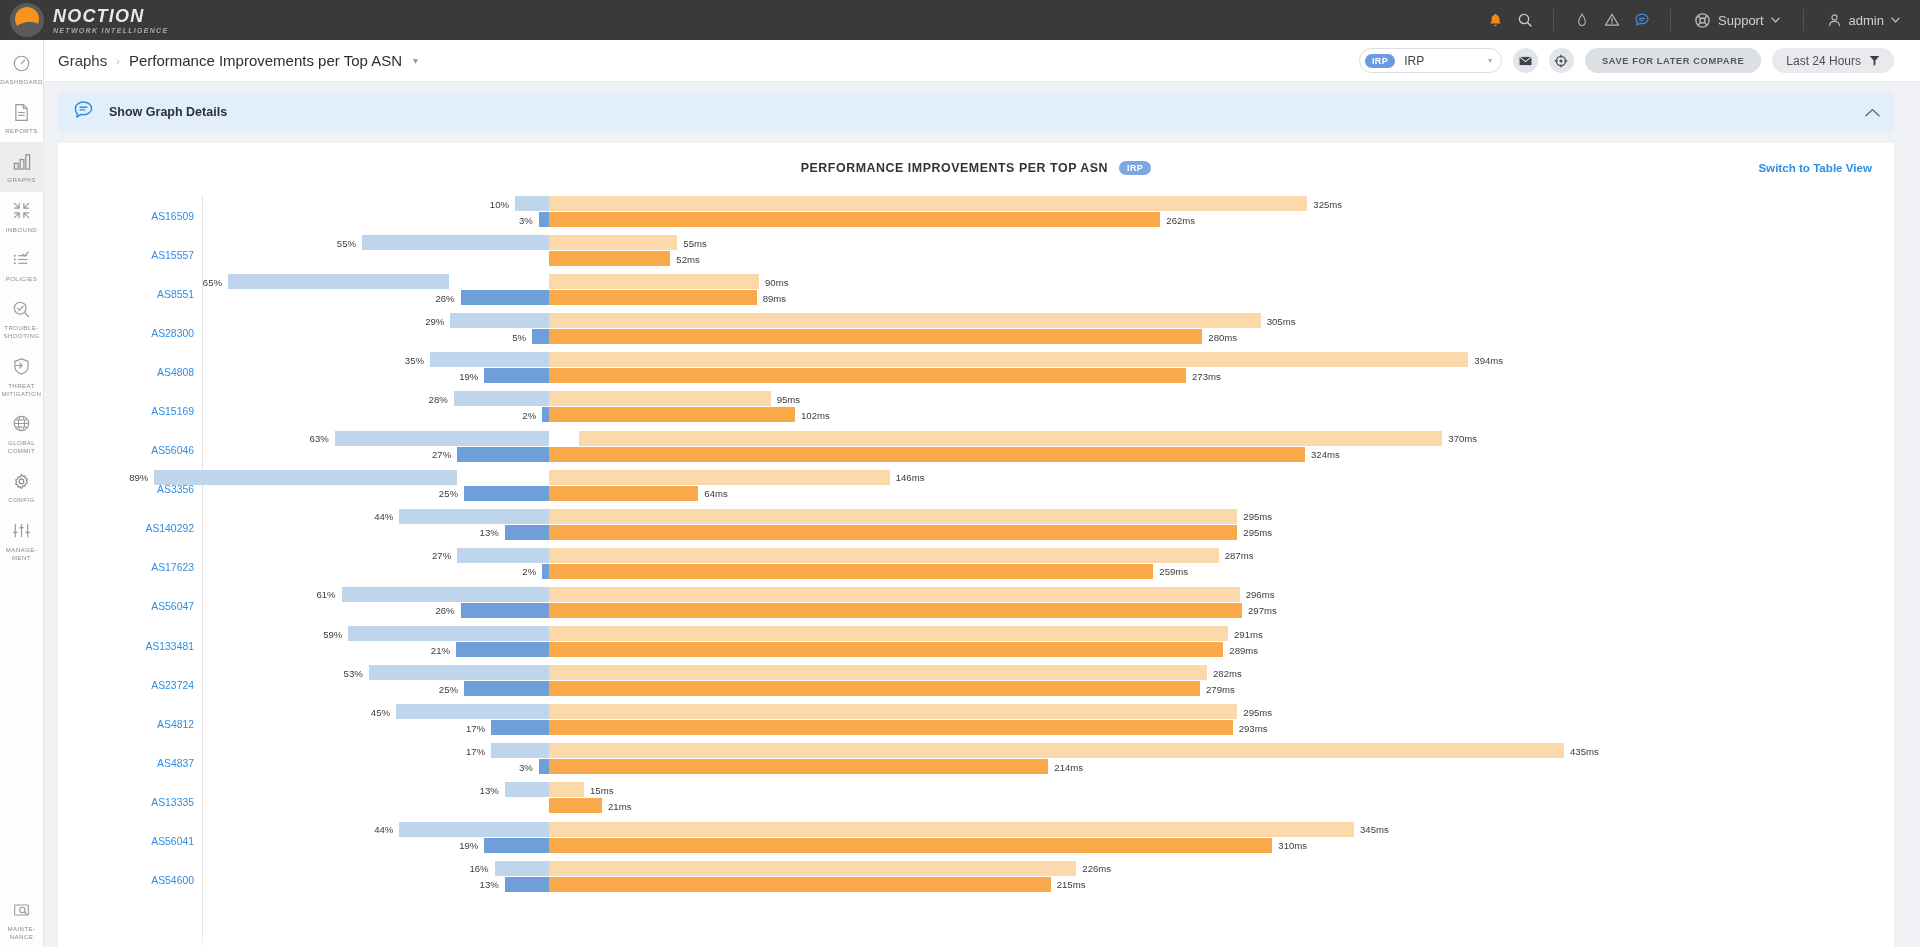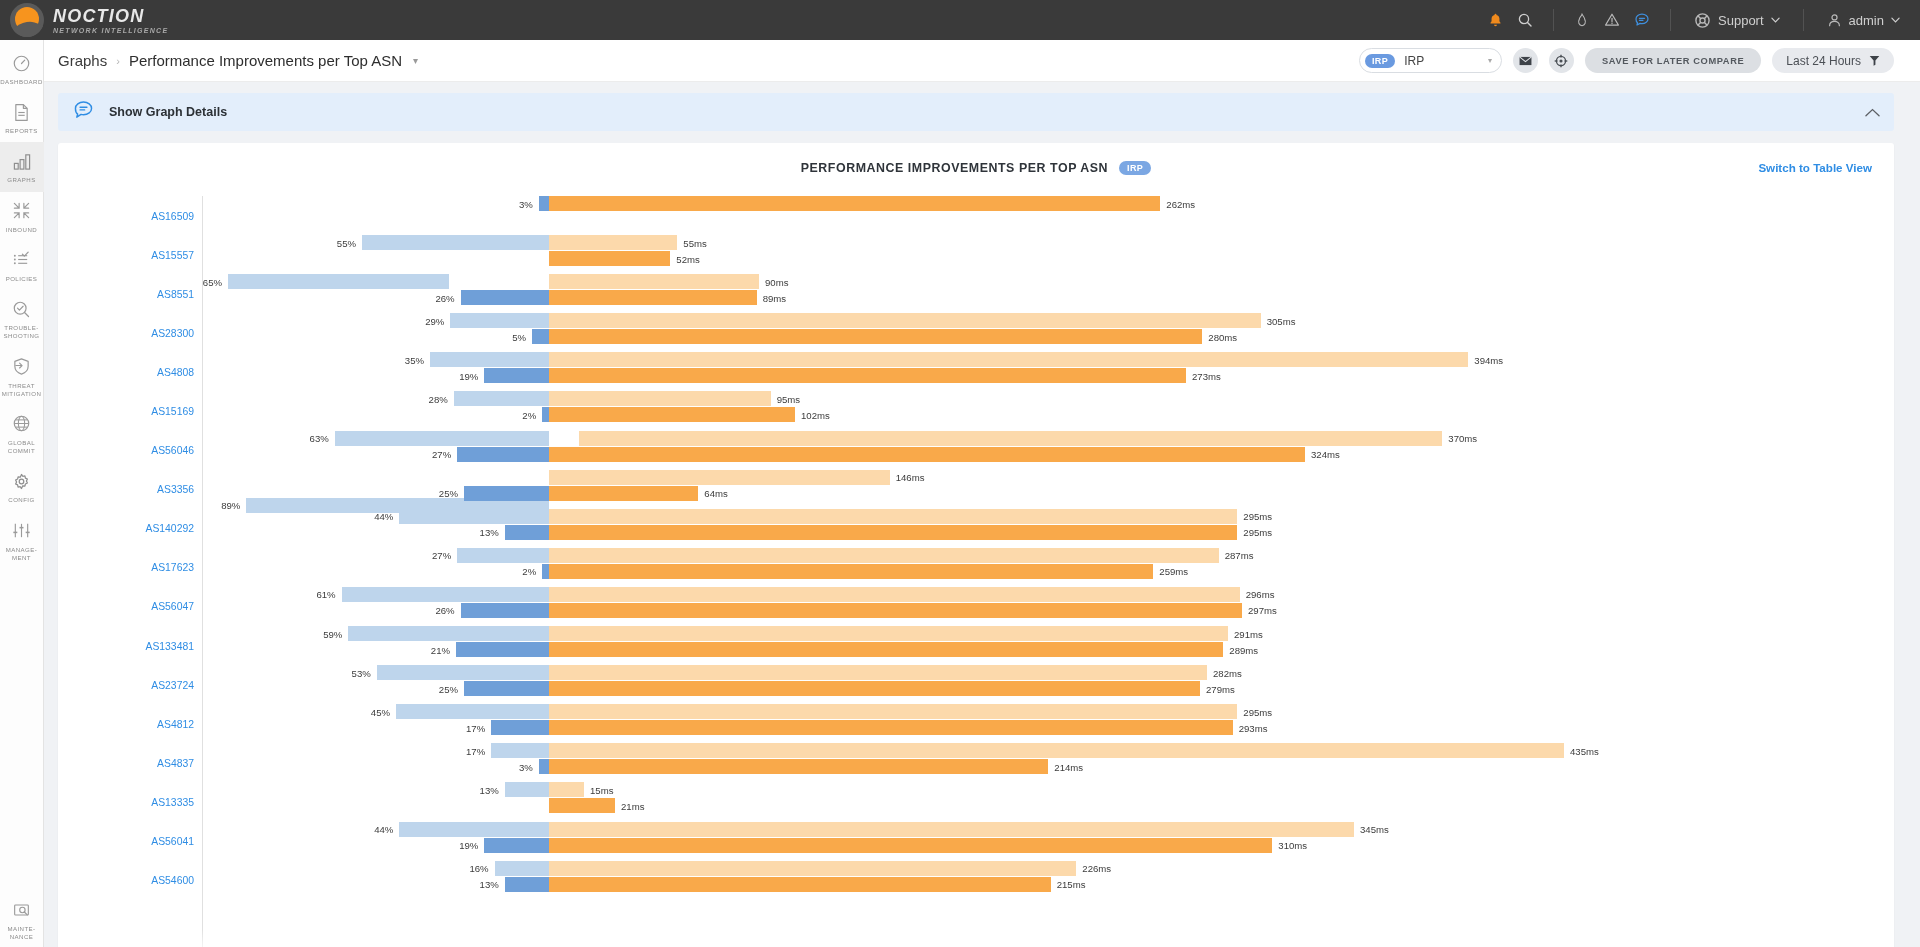--- a/index.html
+++ b/index.html
@@ -485,20 +485,32 @@
       <span class="table-link">Switch to Table View</span>
     </div>
 
     <div class="chart">
       <div class="axis-line"></div>
       <div id="rows-host">
           <div class="grp">
             <div class="asn-label">AS16509</div>
             <div class="brow">
               <div class="zero" style="left: 0px; width: 491px; position: absolute;">
+                <div class="lbar light" style="width: 34px;">
+                  <span class="lval">10%</span>
+                </div>
+              </div>
+              <div class="zero">
+                <div class="rbar light" style="width: 758.333px;">
+                  <span class="rval">325ms</span>
+                </div>
+              </div>
+            </div>
+            <div class="brow">
+              <div class="zero" style="left: 0px; width: 491px; position: absolute;">
                 <div class="lbar dark" style="width: 10.2px;">
                   <span class="lval">3%</span>
                 </div>
               </div>
               <div class="zero">
                 <div class="rbar dark" style="width: 611.333px;">
                   <span class="rval">262ms</span>
                 </div>
               </div>
             </div>
@@ -657,21 +669,21 @@
               <div class="zero">
                 <div class="rbar dark" style="width: 756px;">
                   <span class="rval">324ms</span>
                 </div>
               </div>
             </div>
           </div>
           <div class="grp">
             <div class="asn-label">AS3356</div>
             <div class="brow">
-              <div class="zero" style="left: 0px; width: 491px; position: absolute; margin-top: 28px;">
+              <div class="zero" style="left: 6px; width: 393px; position: absolute;">
                 <div class="lbar light" style="width: 302.6px;">
                   <span class="lval">89%</span>
                 </div>
               </div>
               <div class="zero">
                 <div class="rbar light" style="width: 340.667px;">
                   <span class="rval">146ms</span>
                 </div>
               </div>
             </div>
@@ -792,21 +804,21 @@
               <div class="zero">
                 <div class="rbar dark" style="width: 674.333px;">
                   <span class="rval">289ms</span>
                 </div>
               </div>
             </div>
           </div>
           <div class="grp">
             <div class="asn-label">AS23724</div>
             <div class="brow">
-              <div class="zero" style="left: 8px; width: 491px; position: absolute;">
+              <div class="zero" style="left: 0px; width: 491px; position: absolute;">
                 <div class="lbar light" style="width: 180.2px;">
                   <span class="lval">53%</span>
                 </div>
               </div>
               <div class="zero">
                 <div class="rbar light" style="width: 658px;">
                   <span class="rval">282ms</span>
                 </div>
               </div>
             </div>
@@ -887,21 +899,21 @@
               </div>
               <div class="zero">
                 <div class="rbar light" style="width: 35px;">
                   <span class="rval">15ms</span>
                 </div>
               </div>
             </div>
             <div class="brow">
               <div class="zero" style="left: 0px; width: 491px; position: absolute;"></div>
               <div class="zero">
-                <div class="rbar dark" style="width: 66px;">
+                <div class="rbar dark" style="width: 53px;">
                   <span class="rval">21ms</span>
                 </div>
               </div>
             </div>
           </div>
           <div class="grp">
             <div class="asn-label">AS56041</div>
             <div class="brow">
               <div class="zero" style="left: 0px; width: 491px; position: absolute;">
                 <div class="lbar light" style="width: 149.6px;">

